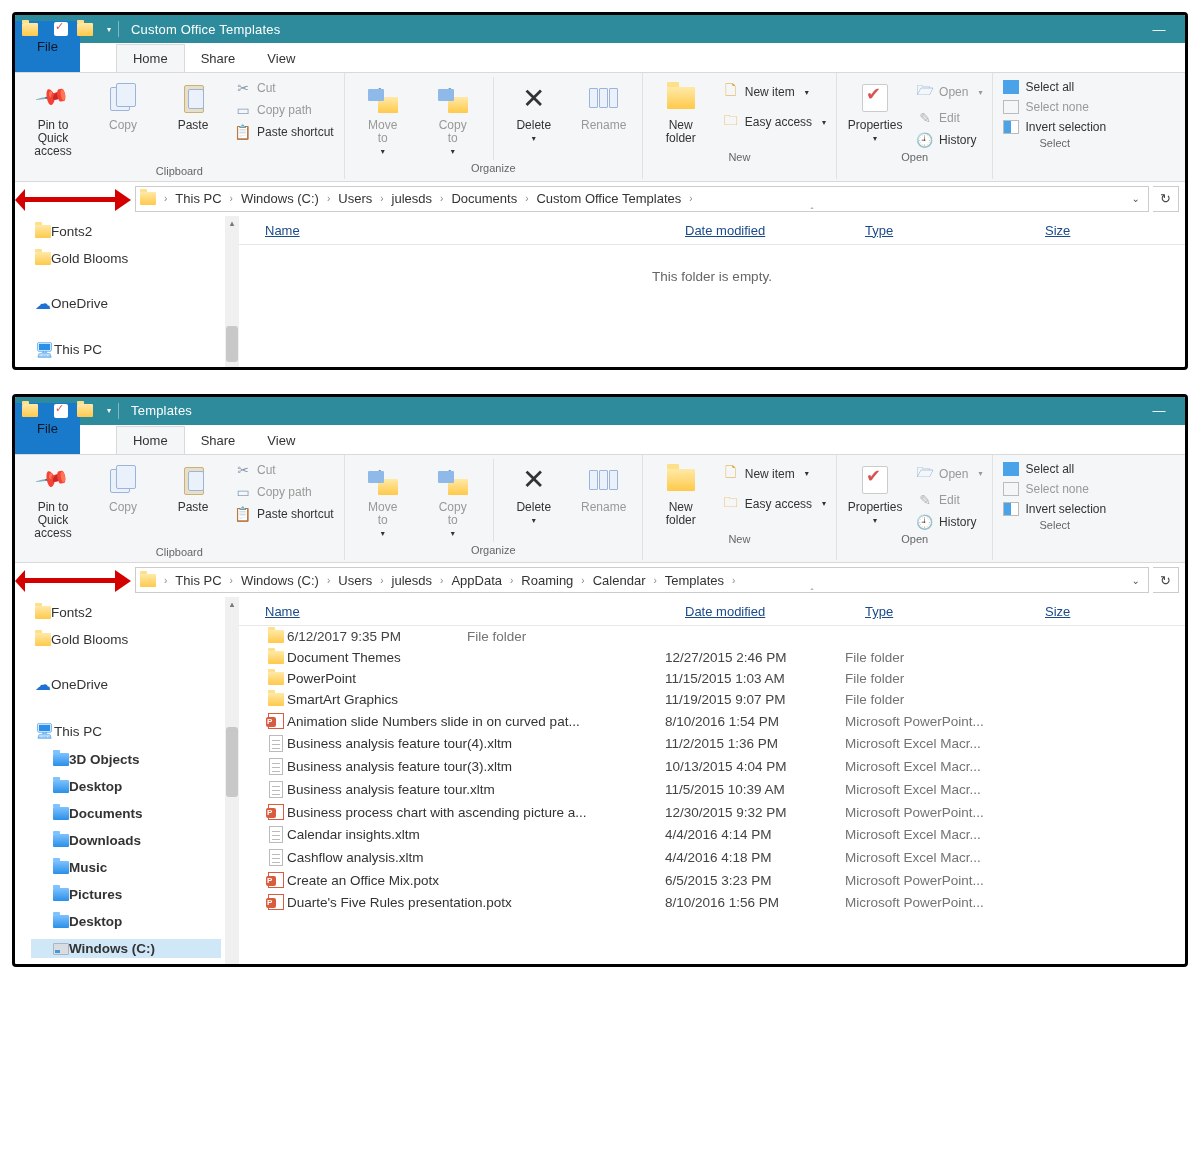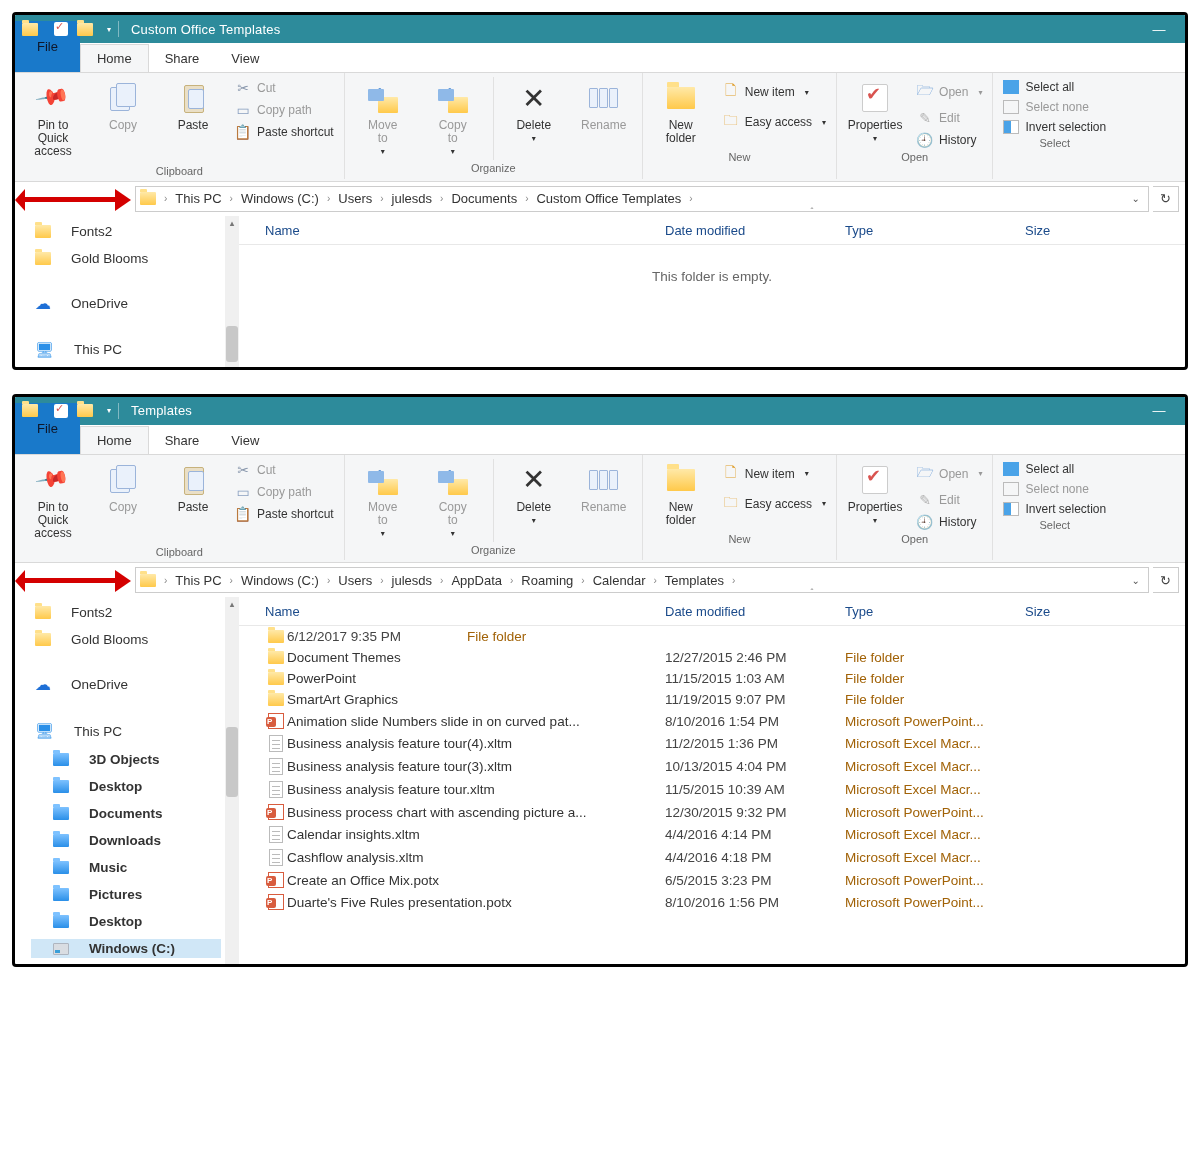--- a/index.html
+++ b/index.html
@@ -59,21 +59,21 @@
   
   .tabsrow {
     display:flex; align-items:flex-end; height:30px;
     background:#fff; border-bottom:1px solid var(--border);
   }
   .tab {
     padding: 6px 16px; font-size:13px; color:#333;
     border-right:0;
   }
   .tab.file { background: var(--file-blue); color:#0f172a; padding:18px 22px;}
-  .tab.active { background:var(--ribbon-bg); border:1px solid var(--border); border-bottom:none;}
+  .tab.active { background:var(--ribbon-bg); border:1px solid var(--border); border-bottom:none;margin-left:36px;}
   
   .ribbon {
     display:flex; background:var(--ribbon-bg);
     border-bottom:1px solid var(--border);
     padding-bottom:2px;
   }
   .ribbon-group {
     display:flex; flex-direction:column; align-items:stretch;
     border-right:1px solid #e1e1e1;
     padding:4px 6px 0 6px;
@@ -126,46 +126,46 @@
   .addr-drop { margin-left:auto; color:#555; font-size:10px; padding:0 4px;}
   .refresh-btn {
     width:26px;height:26px;border:1px solid #ccc;border-left:0;display:flex;align-items:center;justify-content:center;color:#444;
   }
   
   .explorer-body { display:flex; min-height:140px;}
   .tree {
     width:210px; padding:6px 4px 6px 16px; font-size:13.5px;
     display:flex; flex-direction:column; gap:8px;
   }
-  .tree-item { display:flex; align-items:center; gap:20px; padding:2px 4px;}
+  .tree-item { display:flex; align-items:center; gap:0; padding:2px 4px;}
   .tree-item.selected { background:#d0e7f7;}
   .tree-item.sub { padding-left:22px;font-weight:bold; }
   .tree-scroll { width:14px; background:#f0f0f0; position:relative;}
   .tree-scroll .thumb { position:absolute; left:1px; right:1px; background:#c8c8c8; border-radius:3px;}
   .tree-scroll .arrow { position:absolute; left:0; right:0; height:14px; display:flex; align-items:center; justify-content:center; color:#777; font-size:9px;}
   .list-area { flex:1; display:flex; flex-direction:column;}
   .col-headers {
     display:flex; border-bottom:1px solid #e8e8e8; font-size:13px;
-    color:var(--col-header); padding:6px 0 6px 26px;
+    color:var(--col-header); padding:6px 0 6px 26px;text-decoration:underline;
   }
   .col-headers .c-name{flex:0 0 400px;}
-  .col-headers .c-date{flex:0 0 180px;}
+  .col-headers .c-date{flex:0 0 180px;margin-left:20px;}
   .col-headers .c-type{flex:0 0 180px;}
   .col-headers .c-size{flex:0 0 60px;}
   .empty-msg {
     text-align:center; color:#666; padding:24px 0; font-size:13.5px;
   }
   .sort-caret { font-size:9px; color:#888; position:relative; top:-14px;}
   .file-row {
     display:flex; align-items:center; padding:3px 0 3px 26px; font-size:13.5px;
   }
   .file-row .fi { width:22px; display:flex; justify-content:center;}
   .file-row .fn { flex:0 0 378px; white-space:nowrap; overflow:hidden; text-overflow:ellipsis;}
   .file-row .fd { flex:0 0 180px; color:#444;}
-  .file-row .ft { flex:0 0 190px; color:#a16207; white-space:nowrap; overflow:hidden; text-overflow:ellipsis;}
+  .file-row .ft { flex:0 0 190px; color:#737373; white-space:nowrap; overflow:hidden; text-overflow:ellipsis;}
   .file-row .fs { flex:0 0 60px; color:#444;}
   
   .folder-icon {
     width:16px;height:13px;
     background:linear-gradient(#ffe9a8,#ffc94a);
     border-radius:1px; position:relative;
   }
   .folder-icon::before{
     content:""; position:absolute; top:-3px; left:0; width:7px; height:3px;
     background:#ffe08a; border-radius:1px 1px 0 0;

